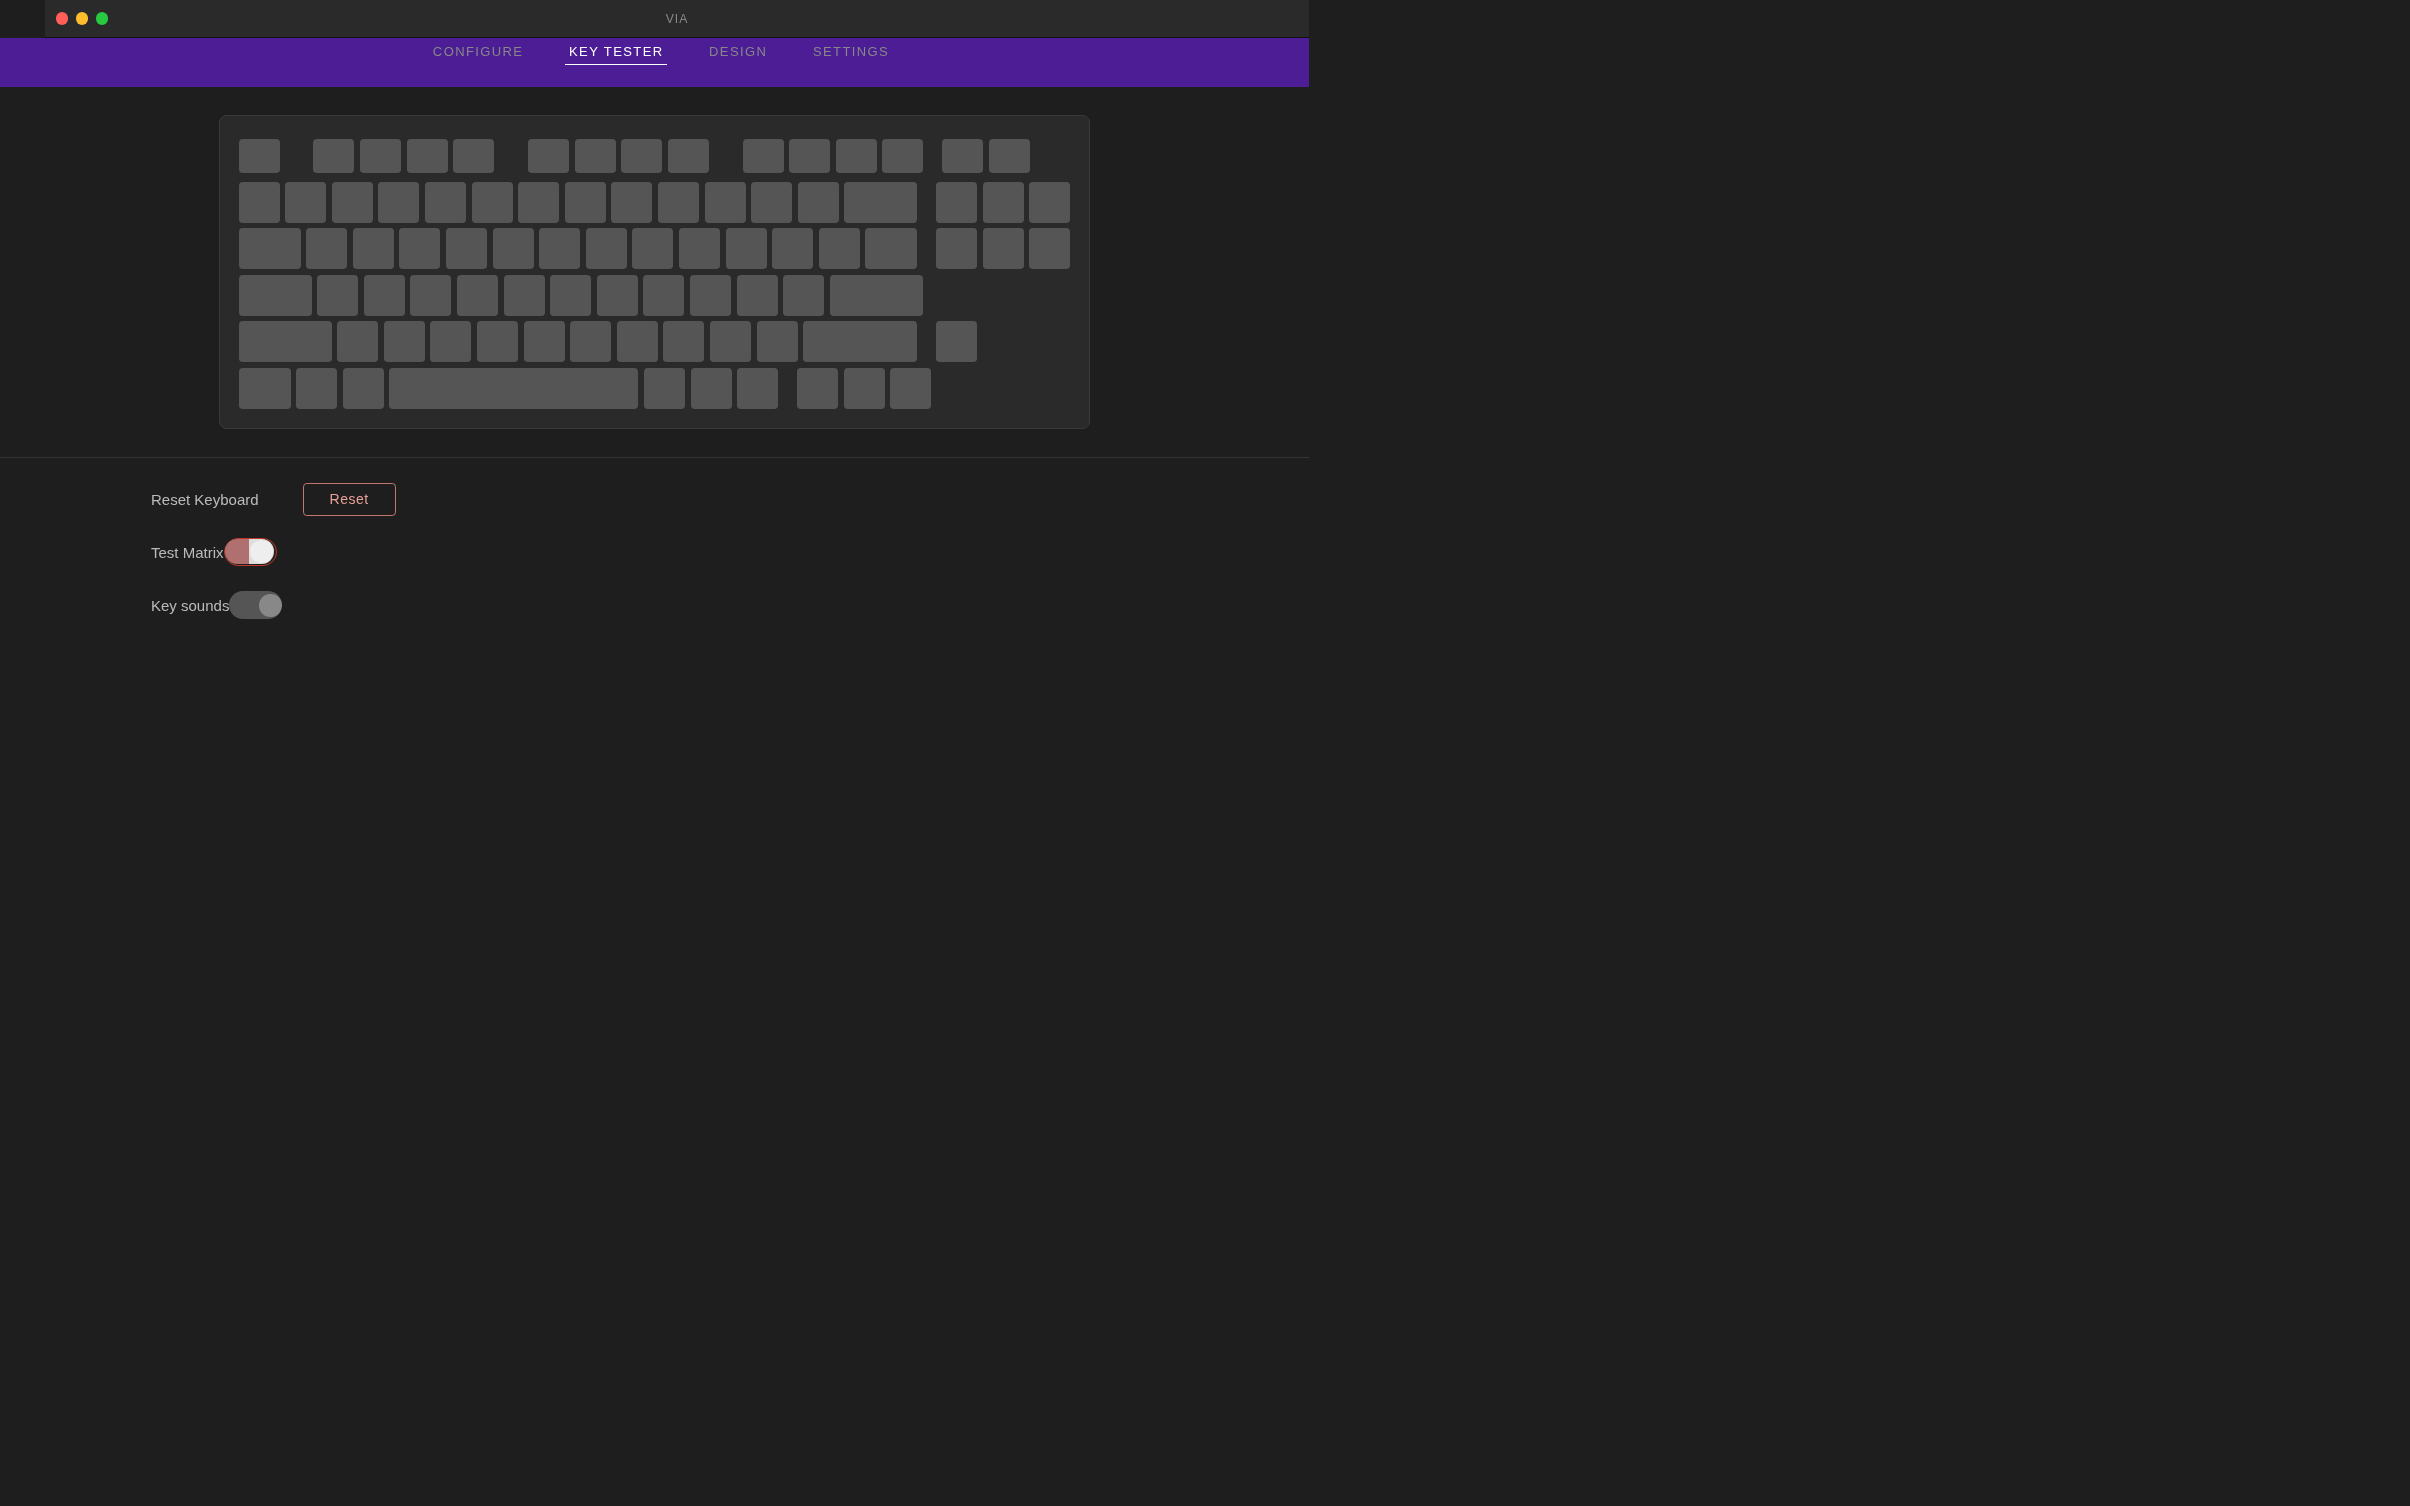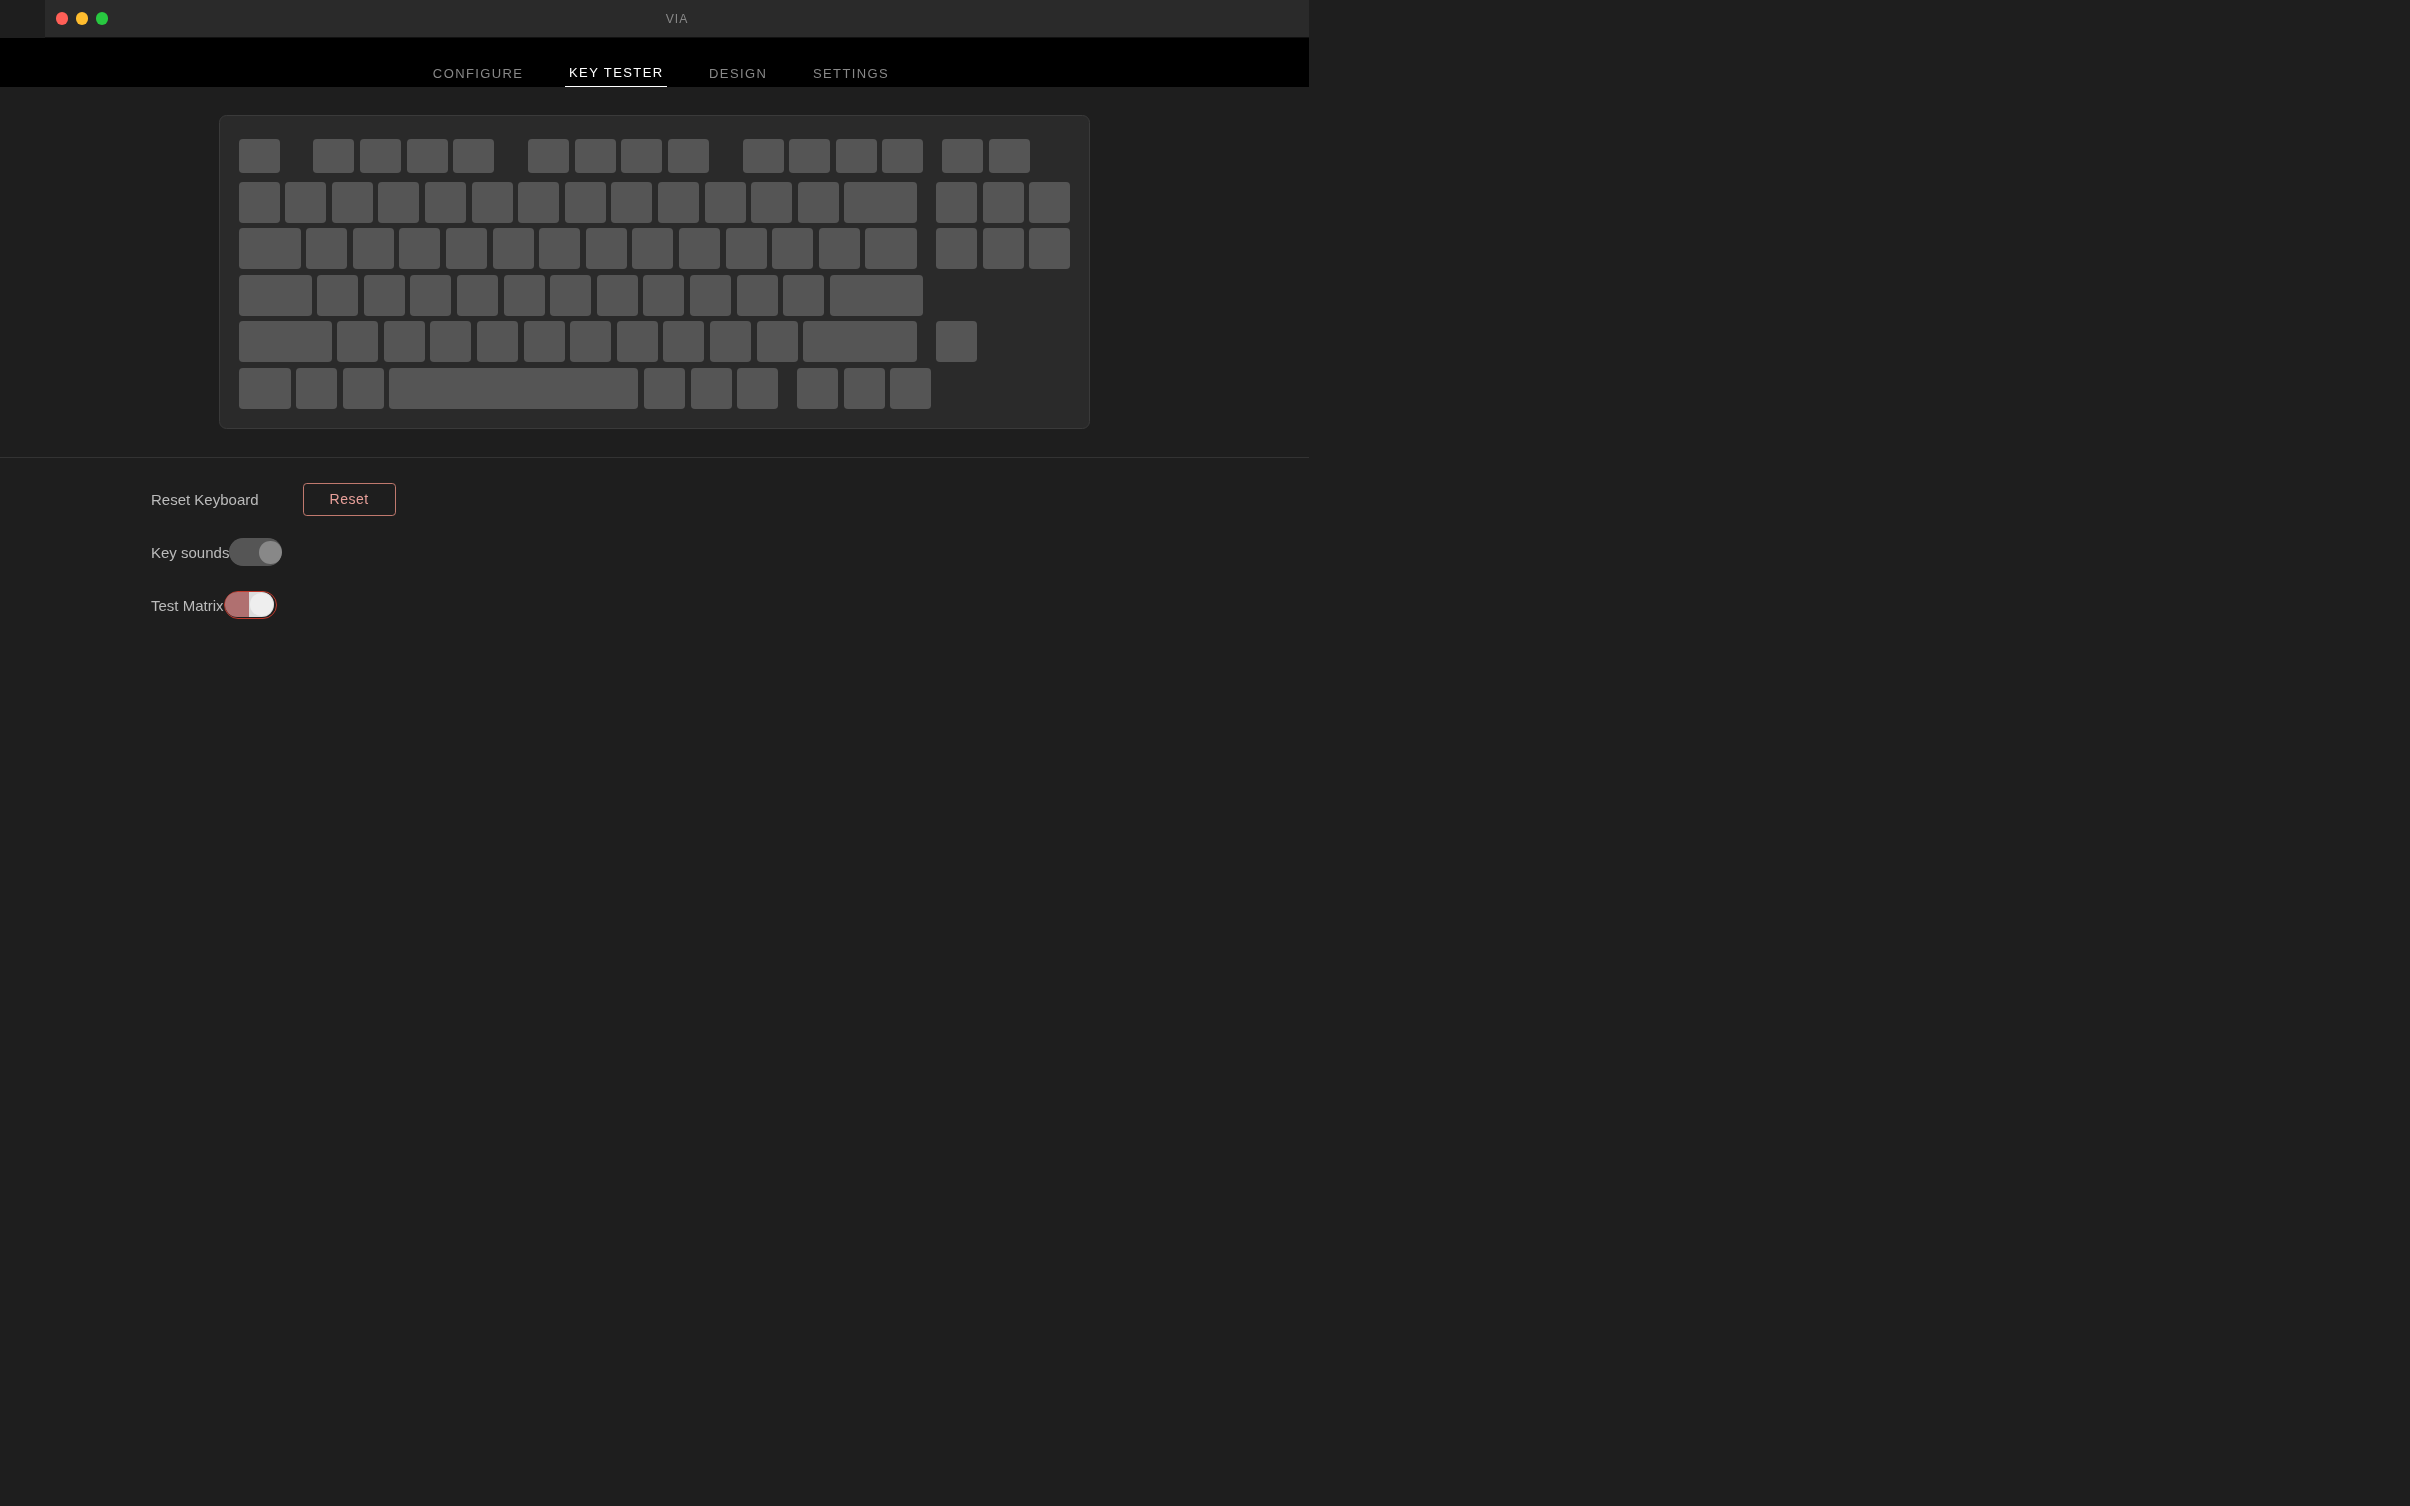--- a/index.html
+++ b/index.html
@@ -52,23 +52,23 @@
     .title-text {
       color: #888;
       font-size: 12.2px;
       letter-spacing: 0.9px;
     }
 
     
     .nav-bar {
       display: flex;
       justify-content: center;
-      align-items: flex-end;
+      align-items: flex-start;
       height: 49px;
-      background-color: #000000;
+      background-color: #4c1d95;
       gap: 38px;
       padding-left: 13px;
     }
 
     .nav-item {
       font-size: 13px;
       letter-spacing: 1.4px;
       color: #888;
       cursor: pointer;
       padding: 5.6px 3.8px;
@@ -339,30 +339,30 @@
 <div class="divider"></div>
 
 <div class="controls-section">
 
   <div class="control-row">
     <span class="control-label">Reset Keyboard</span>
     <button class="reset-button">Reset</button>
   </div>
 
   <div class="control-row">
+    <span class="control-label">Test Matrix</span>
+    <div class="toggle-container active" style="border: 1.9px solid #c0392b;">
+      <div class="toggle-on" style="background: linear-gradient(to right, #b07070 50%, #ddd 50%); width:49px; height:24.5px; border-radius:12.2px; position:relative;">
+        <div class="toggle-knob"></div>
+      </div>
+    </div>
+  </div>
+
+  <div class="control-row">
     <span class="control-label">Key sounds</span>
     <div class="toggle-container" style="width:53px; height:28px; border-radius:14px; overflow:hidden; background:#444; display:flex; align-items:center;">
       <div style="width:100%; height:100%; background:#555; border-radius:14px; position:relative;">
         <div class="toggle-knob-off"></div>
       </div>
     </div>
   </div>
-
-  <div class="control-row">
-    <span class="control-label">Test Matrix</span>
-    <div class="toggle-container active" style="border: 1.9px solid #c0392b;">
-      <div class="toggle-on" style="background: linear-gradient(to right, #b07070 50%, #ddd 50%); width:49px; height:24.5px; border-radius:12.2px; position:relative;">
-        <div class="toggle-knob"></div>
-      </div>
-    </div>
-  </div>
 </div>
 
 
 </body></html>

